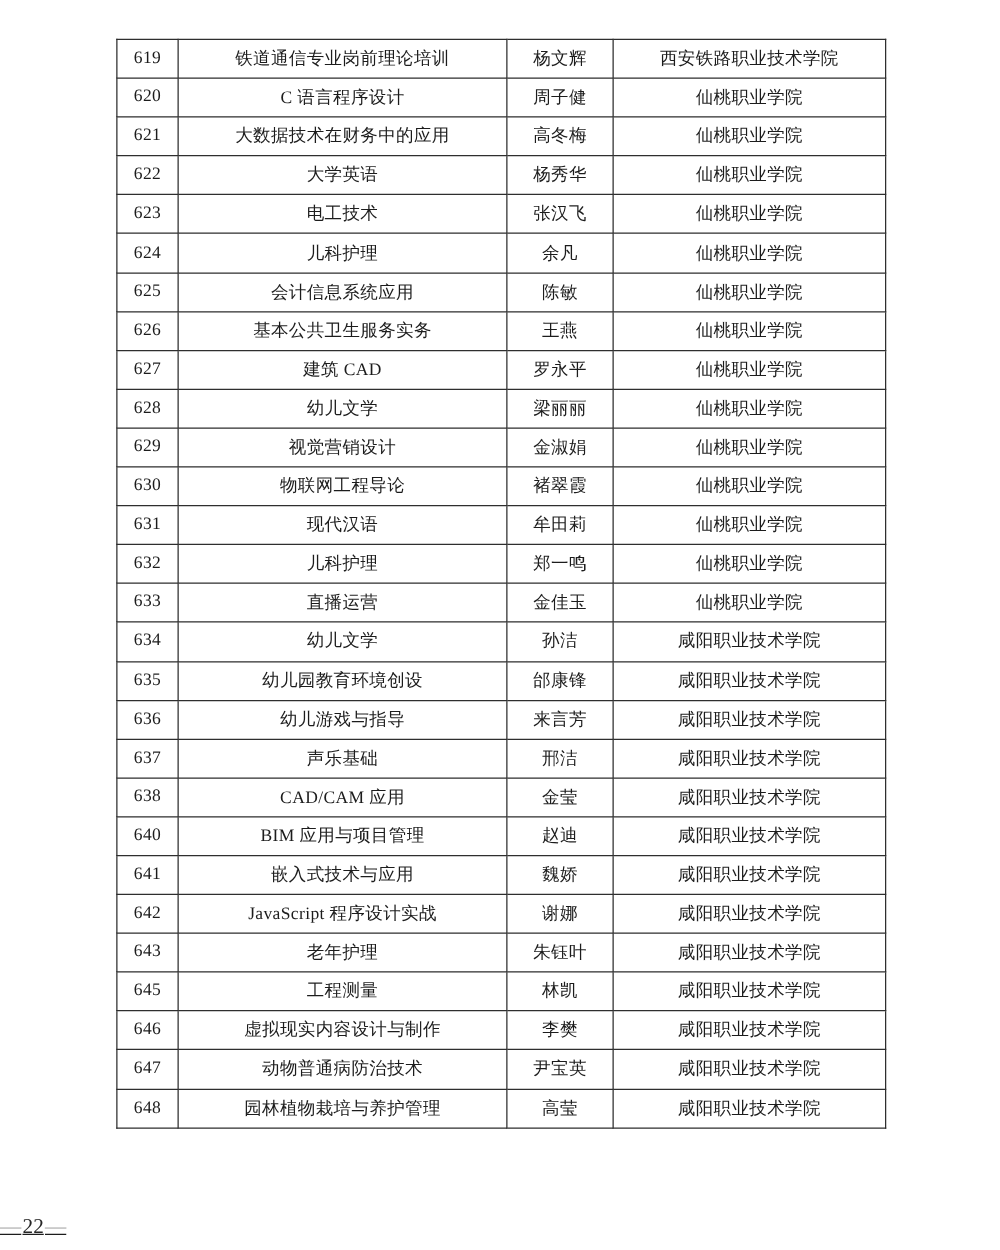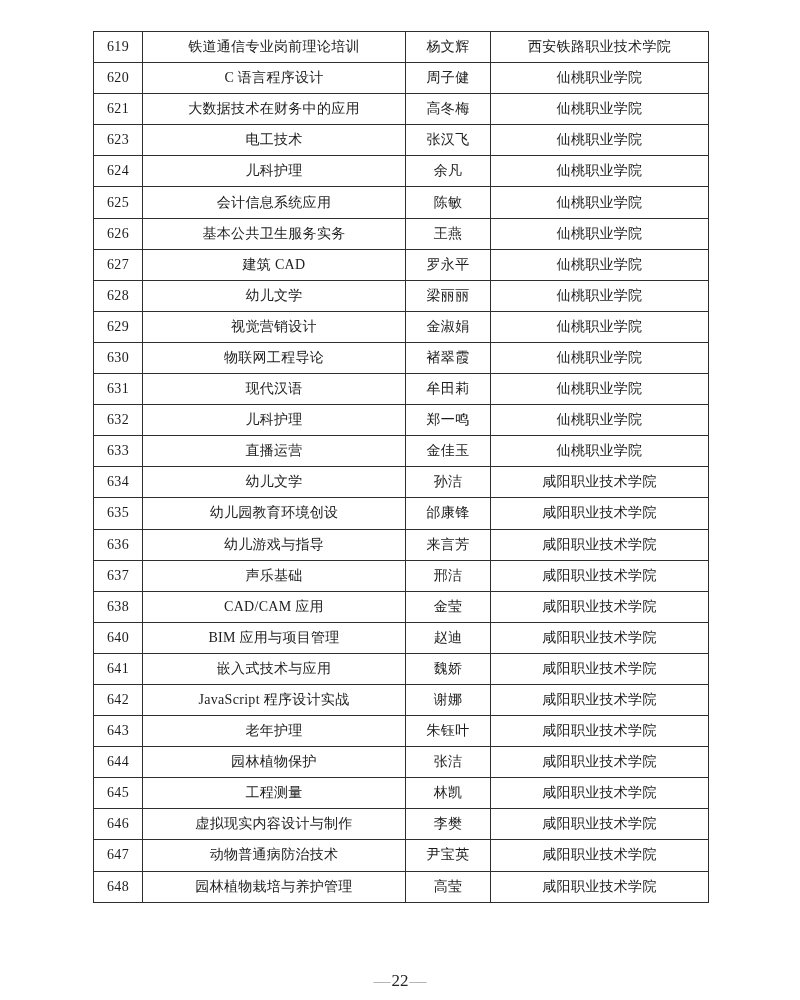--- a/index.html
+++ b/index.html
@@ -42,23 +42,23 @@
   }
   td.col-no     { font-size: 14px; }
   td.col-course { }
   td.col-teacher{ }
   td.col-school { }
   .page-footer {
     position: absolute;
     left: 0;
     top: 968px;
     width: 800px;
-    text-align: center;
     font-size: 17px;
     line-height: 26px;
+    text-decoration: underline;
   }
   .page-footer .dash   { color: #a8a8a8; }
   .page-footer .pgnum  { color: #262626; padding: 0 1px; }
 </style>
 </head>
 <body>
 
 <div class="page">
 
   <table class="course-table">
@@ -81,20 +81,26 @@
           <td class="col-teacher">周子健</td>
           <td class="col-school">仙桃职业学院</td>
         </tr>
         <tr>
           <td class="col-no">621</td>
           <td class="col-course">大数据技术在财务中的应用</td>
           <td class="col-teacher">高冬梅</td>
           <td class="col-school">仙桃职业学院</td>
         </tr>
         <tr>
+          <td class="col-no">622</td>
+          <td class="col-course">大学英语</td>
+          <td class="col-teacher">杨秀华</td>
+          <td class="col-school">仙桃职业学院</td>
+        </tr>
+        <tr>
           <td class="col-no">623</td>
           <td class="col-course">电工技术</td>
           <td class="col-teacher">张汉飞</td>
           <td class="col-school">仙桃职业学院</td>
         </tr>
         <tr>
           <td class="col-no">624</td>
           <td class="col-course">儿科护理</td>
           <td class="col-teacher">余凡</td>
           <td class="col-school">仙桃职业学院</td>
@@ -201,26 +207,20 @@
           <td class="col-teacher">谢娜</td>
           <td class="col-school">咸阳职业技术学院</td>
         </tr>
         <tr>
           <td class="col-no">643</td>
           <td class="col-course">老年护理</td>
           <td class="col-teacher">朱钰叶</td>
           <td class="col-school">咸阳职业技术学院</td>
         </tr>
         <tr>
-          <td class="col-no">644</td>
-          <td class="col-course">园林植物保护</td>
-          <td class="col-teacher">张洁</td>
-          <td class="col-school">咸阳职业技术学院</td>
-        </tr>
-        <tr>
           <td class="col-no">645</td>
           <td class="col-course">工程测量</td>
           <td class="col-teacher">林凯</td>
           <td class="col-school">咸阳职业技术学院</td>
         </tr>
         <tr>
           <td class="col-no">646</td>
           <td class="col-course">虚拟现实内容设计与制作</td>
           <td class="col-teacher">李樊</td>
           <td class="col-school">咸阳职业技术学院</td>

